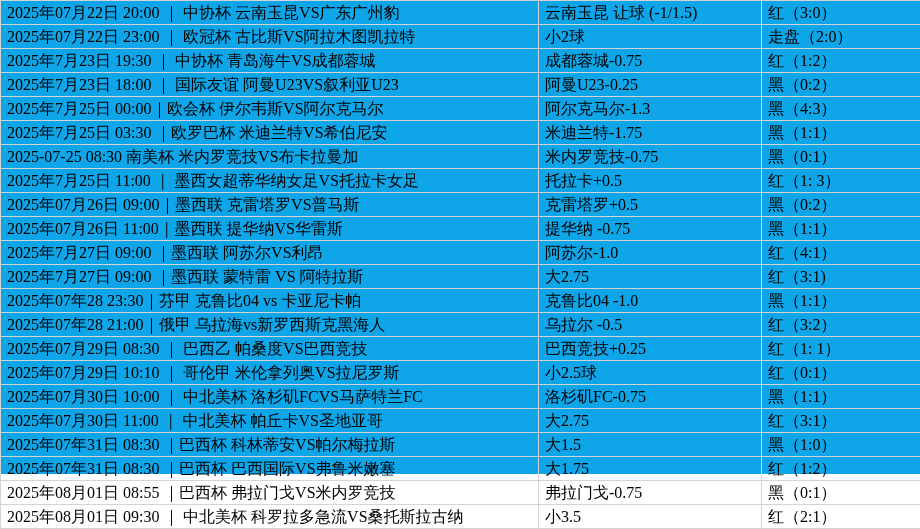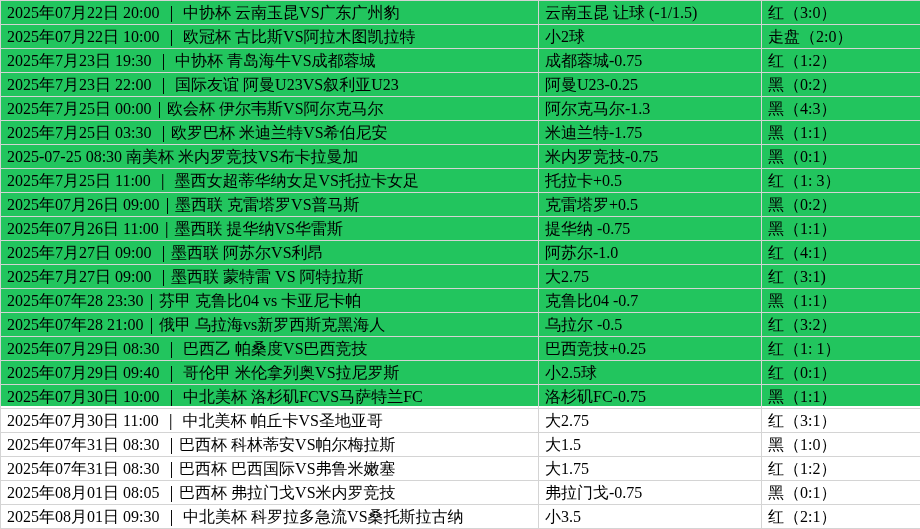--- a/index.html
+++ b/index.html
@@ -7,22 +7,22 @@
     padding: 0;
     background: #ffffff;
   }
   body {
     width: 920px;
     height: 529px;
     overflow: hidden;
   }
   .sheet {
     width: 920px;
-    height: 406px;
-    background: #22c55e;
+    height: 474px;
+    background: #0ea5e9;
   }
   table.grid {
     border-collapse: collapse;
     table-layout: fixed;
     width: 920px;
     font-family: "Liberation Serif", "DejaVu Serif", serif;
     font-size: 16px;
     color: #000000;
   }
   table.grid td {
@@ -43,31 +43,31 @@
 
 <div class="sheet">
   <table class="grid">
     <tbody>
         <tr>
           <td class="col-match">2025年07月22日 20:00 ｜ 中协杯 云南玉昆VS广东广州豹</td>
           <td class="col-bet">云南玉昆 让球 (-1/1.5)</td>
           <td class="col-result">红（3:0）</td>
         </tr>
         <tr>
-          <td class="col-match">2025年07月22日 10:00 ｜ 欧冠杯 古比斯VS阿拉木图凯拉特</td>
+          <td class="col-match">2025年07月22日 23:00 ｜ 欧冠杯 古比斯VS阿拉木图凯拉特</td>
           <td class="col-bet">小2球</td>
           <td class="col-result">走盘（2:0）</td>
         </tr>
         <tr>
           <td class="col-match">2025年7月23日 19:30 ｜ 中协杯 青岛海牛VS成都蓉城</td>
           <td class="col-bet">成都蓉城-0.75</td>
           <td class="col-result">红（1:2）</td>
         </tr>
         <tr>
-          <td class="col-match">2025年7月23日 22:00 ｜ 国际友谊 阿曼U23VS叙利亚U23</td>
+          <td class="col-match">2025年7月23日 18:00 ｜ 国际友谊 阿曼U23VS叙利亚U23</td>
           <td class="col-bet">阿曼U23-0.25</td>
           <td class="col-result">黑（0:2）</td>
         </tr>
         <tr>
           <td class="col-match">2025年7月25日 00:00｜欧会杯 伊尔韦斯VS阿尔克马尔</td>
           <td class="col-bet">阿尔克马尔-1.3</td>
           <td class="col-result">黑（4:3）</td>
         </tr>
         <tr>
           <td class="col-match">2025年7月25日 03:30 ｜欧罗巴杯 米迪兰特VS希伯尼安</td>
@@ -99,35 +99,35 @@
           <td class="col-bet">阿苏尔-1.0</td>
           <td class="col-result">红（4:1）</td>
         </tr>
         <tr>
           <td class="col-match">2025年7月27日 09:00 ｜墨西联 蒙特雷 VS 阿特拉斯</td>
           <td class="col-bet">大2.75</td>
           <td class="col-result">红（3:1)</td>
         </tr>
         <tr>
           <td class="col-match">2025年07年28 23:30｜芬甲 克鲁比04 vs 卡亚尼卡帕</td>
-          <td class="col-bet">克鲁比04 -0.7</td>
+          <td class="col-bet">克鲁比04 -1.0</td>
           <td class="col-result">黑（1:1）</td>
         </tr>
         <tr>
           <td class="col-match">2025年07年28 21:00｜俄甲 乌拉海vs新罗西斯克黑海人</td>
           <td class="col-bet">乌拉尔 -0.5</td>
           <td class="col-result">红（3:2）</td>
         </tr>
         <tr>
           <td class="col-match">2025年07月29日 08:30 ｜ 巴西乙 帕桑度VS巴西竞技</td>
           <td class="col-bet">巴西竞技+0.25</td>
           <td class="col-result">红（1: 1）</td>
         </tr>
         <tr>
-          <td class="col-match">2025年07月29日 09:40 ｜ 哥伦甲 米伦拿列奥VS拉尼罗斯</td>
+          <td class="col-match">2025年07月29日 10:10 ｜ 哥伦甲 米伦拿列奥VS拉尼罗斯</td>
           <td class="col-bet">小2.5球</td>
           <td class="col-result">红（0:1）</td>
         </tr>
         <tr>
           <td class="col-match">2025年07月30日 10:00 ｜ 中北美杯 洛杉矶FCVS马萨特兰FC</td>
           <td class="col-bet">洛杉矶FC-0.75</td>
           <td class="col-result">黑（1:1）</td>
         </tr>
         <tr>
           <td class="col-match">2025年07月30日 11:00 ｜ 中北美杯 帕丘卡VS圣地亚哥</td>
@@ -138,21 +138,21 @@
           <td class="col-match">2025年07年31日 08:30 ｜巴西杯 科林蒂安VS帕尔梅拉斯</td>
           <td class="col-bet">大1.5</td>
           <td class="col-result">黑（1:0）</td>
         </tr>
         <tr>
           <td class="col-match">2025年07年31日 08:30 ｜巴西杯 巴西国际VS弗鲁米嫩塞</td>
           <td class="col-bet">大1.75</td>
           <td class="col-result">红（1:2）</td>
         </tr>
         <tr>
-          <td class="col-match">2025年08月01日 08:05 ｜巴西杯 弗拉门戈VS米内罗竞技</td>
+          <td class="col-match">2025年08月01日 08:55 ｜巴西杯 弗拉门戈VS米内罗竞技</td>
           <td class="col-bet">弗拉门戈-0.75</td>
           <td class="col-result">黑（0:1）</td>
         </tr>
         <tr>
           <td class="col-match">2025年08月01日 09:30 ｜ 中北美杯 科罗拉多急流VS桑托斯拉古纳</td>
           <td class="col-bet">小3.5</td>
           <td class="col-result">红（2:1）</td>
         </tr>
       </tbody>
   </table>

